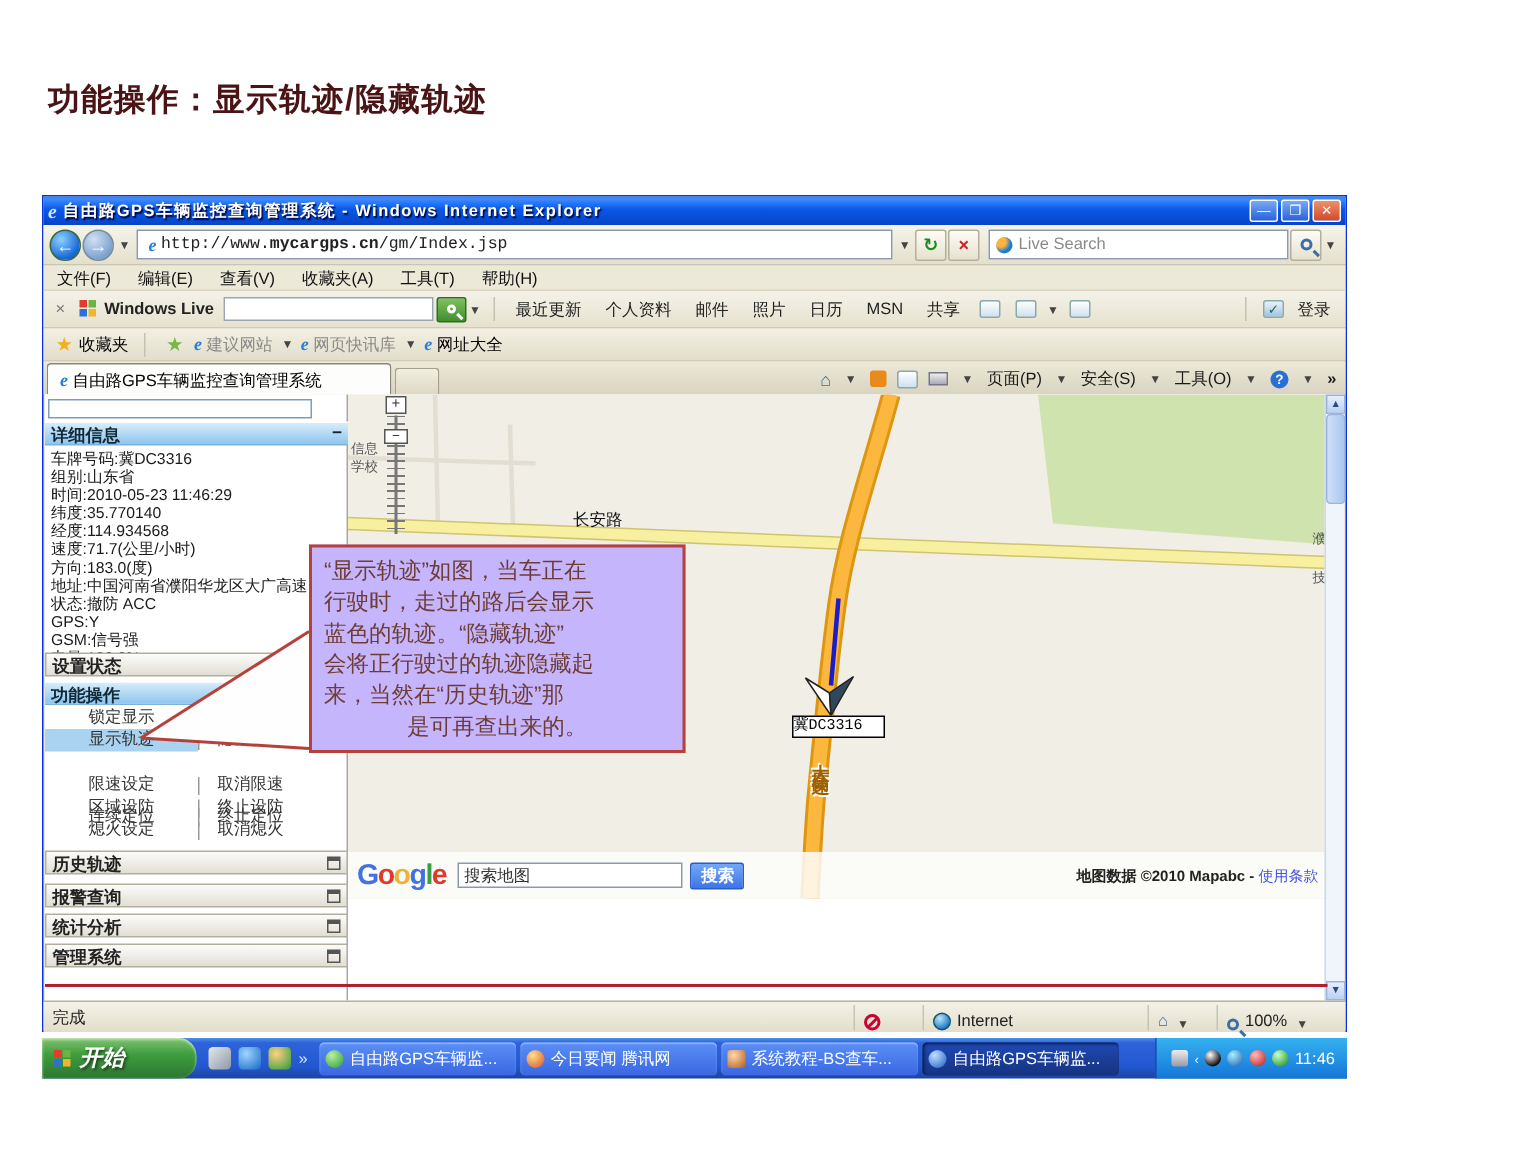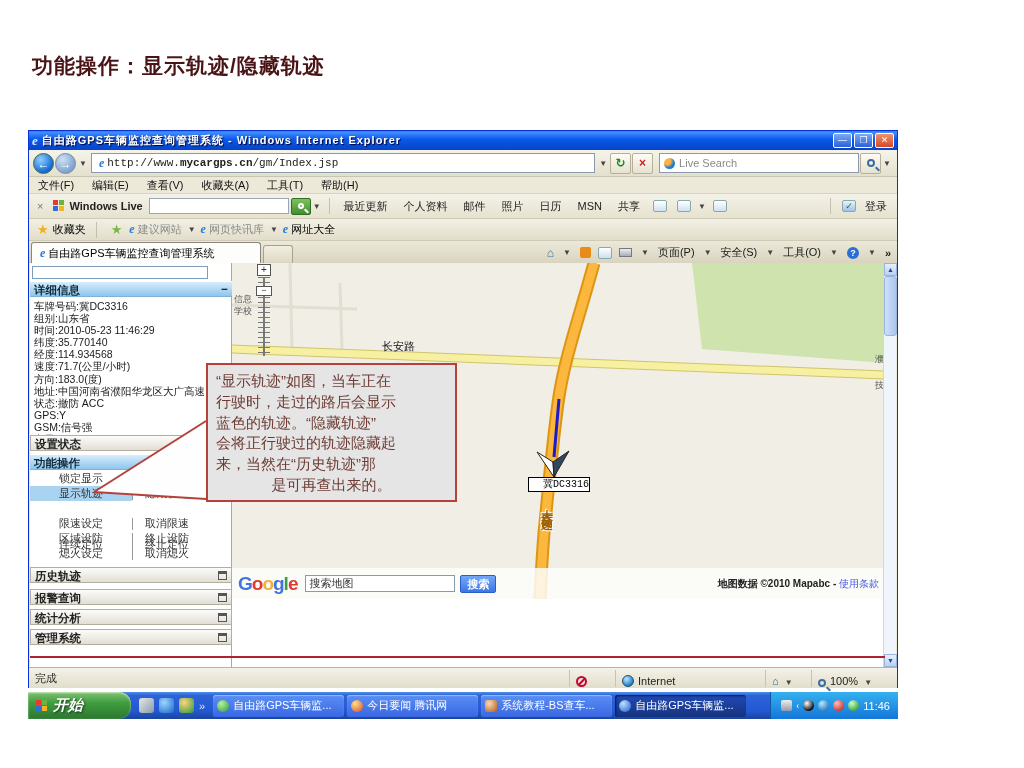--- a/index.html
+++ b/index.html
@@ -119,21 +119,21 @@
   .act-sep { width:1px; height:12px; background:#999; }
   .act-r { padding-left:12px; height:15px; line-height:15px; }
 
   
   #map { left:202px; top:0; width:653px; height:336px; background:#f1eee5; overflow:hidden; }
   .maplabel { position:absolute; font-size:11px; color:#111; }
   .fragment { position:absolute; font-size:9px; color:#555; white-space:nowrap; }
   #hwy-label { position:absolute; left:306px; top:236px; writing-mode:vertical-rl; font-size:12px; font-weight:bold;
     color:#a06000; letter-spacing:3px; text-shadow:0 0 2px #fff,0 0 2px #fff,1px 1px 0 #fff,-1px -1px 0 #fff; }
   #veh-label { position:absolute; left:296px; top:214px; width:62px; height:15px; background:#fff; border:1px solid #000;
-    font-size:10px; line-height:13px; text-align:right; font-family:"Liberation Mono","DejaVu Sans Mono",monospace; }
+    font-size:10px; line-height:13px; text-align:left; font-family:"Liberation Mono","DejaVu Sans Mono",monospace; }
   
   #zoomctl { position:absolute; left:24px; top:1px; width:16px; height:92px; }
   #zoom-plus { position:absolute; left:1px; top:0; width:14px; height:12px; background:#fff; border:1px solid #555;
     font-size:10px; line-height:10px; text-align:center; color:#333; }
   #zoom-rail { position:absolute; left:2px; top:13px; width:12px; height:79px;
     background:repeating-linear-gradient(180deg,#777 0 1px,transparent 1px 5px); }
   #zoom-rail::after { content:""; position:absolute; left:5px; top:0; width:2px; height:100%; background:#777; }
   #zoom-handle { position:absolute; left:0; top:22px; width:16px; height:10px; background:#fff; border:1px solid #555;
     font-size:9px; line-height:7px; text-align:center; color:#333; }
   
@@ -151,21 +151,21 @@
   
   #vscroll { left:853px; top:0; width:13px; height:404px; background:#f0f5fb; border-left:1px solid #cbd8ea; }
   .scr-arrow { position:absolute; left:0; width:13px; height:13px; background:linear-gradient(180deg,#e6f0fc,#b9d0f2);
     border:1px solid #9ab4dc; color:#2a4a8a; font-size:7px; text-align:center; line-height:11px; }
   #scr-thumb { position:absolute; left:0; top:13px; width:13px; height:60px; border:1px solid #9ab4dc; border-radius:3px;
     background:linear-gradient(90deg,#cfe0f8,#a9c6f0); }
 
   #redline { left:0; top:393px; width:855px; height:2px; background:#b02030; }
 
   
-  #callout { left:176px; top:100px; width:251px; height:139px; background:#e5e5e5; border:2px solid #b5413b;
+  #callout { left:176px; top:100px; width:251px; height:139px; background:#c4b5fd; border:2px solid #b5413b;
     padding:6px 8px; font-size:15px; line-height:20.8px; color:#6e3c34; z-index:6; }
   #callout div:last-child { text-align:center; }
   #tail { left:58px; top:150px; width:122px; height:95px; z-index:5; }
 
   
   #statusbar { left:0; top:536px; width:868px; height:21px; background:linear-gradient(180deg,#f4f2e8,#e2decb);
     border-top:1px solid #b8b4a0; display:flex; align-items:center; font-size:11px; color:#222; }
   #statusbar .done { padding-left:6px; flex:1; }
   .st-seg { height:17px; border-left:1px solid #c8c4b0; display:flex; align-items:flex-end; padding:0 6px; gap:4px; }
   .globe { width:12px; height:12px; border-radius:50%; background:radial-gradient(circle at 35% 30%,#bfe6ff,#1a78c8 75%);

